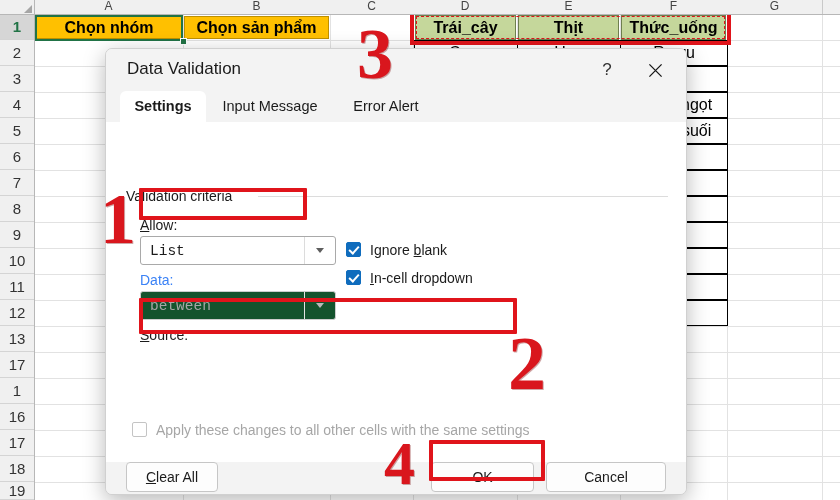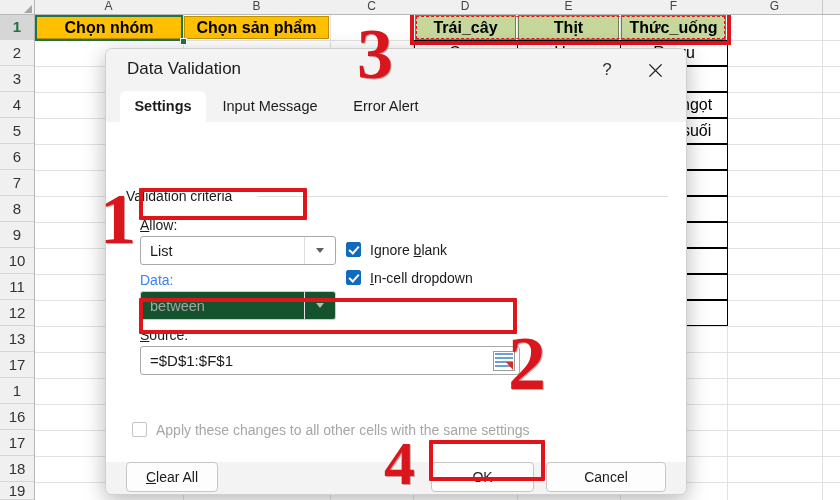--- a/index.html
+++ b/index.html
@@ -66,21 +66,21 @@
 
   .dlg-body{position:absolute;left:0;top:73px;width:580px;height:340px;background:#ffffff;}
 
   .grouplabel{position:absolute;font-size:14px;color:#1b1b1b;background:#fff;padding-right:7px;}
   .hr{position:absolute;height:1px;background:#dcdcdc;}
 
   .flabel{position:absolute;font-size:14px;color:#1b1b1b;white-space:nowrap;}
   .flabel u{text-decoration:underline;}
 
   .combo{position:absolute;box-sizing:border-box;background:#fff;border:1px solid #a9a9a9;
-         border-radius:3px;display:flex;align-items:center;}
+         border-radius:3px;display:flex;align-items:center;font-family:Liberation Mono, monospace;}
   .combo .val{padding-left:9px;font-size:14.5px;color:#1b1b1b;}
   .combo .arrow{position:absolute;right:0;top:0;bottom:0;width:30px;border-left:1px solid #dcdcdc;
          display:flex;align-items:center;justify-content:center;}
   .combo.disabled{background:#14532d;border-color:#cdcdcd;}
   .combo.disabled .val{color:#a6a6a6;}
   .combo.disabled .arrow{border-left-color:#e3e3e3;}
   .chev{width:0;height:0;border-left:4.5px solid transparent;border-right:4.5px solid transparent;
         border-top:5px solid #5e5e5e;}
   .chev.dim{border-top-color:#b9b9b9;}
 
@@ -264,27 +264,20 @@
 
       <div class="flabel" style="left:34px;top:150px;color:#3b82f6;">Data:</div>
       <div class="combo disabled" style="left:34px;top:169px;width:196px;height:29px;">
         <span class="val">between</span>
         <span class="arrow">
             <i class="chev dim"></i>
           </span>
       </div>
 
       <div class="flabel" style="left:34px;top:205px;"><u>S</u>ource:</div>
-      <div class="textbox" style="left:34px;top:224px;width:380px;height:29px;">
-        <span class="val">=$D$1:$F$1</span>
-        <span class="rangeicon">
-          <span class="gsheet"></span>
-            <span class="arrowred"></span>
-        </span>
-      </div>
 
       <div class="cbrow" style="left:240px;top:120px;">
         <span class="cb on"></span>
         <span class="cbtext">Ignore <u>b</u>lank</span>
       </div>
       <div class="cbrow" style="left:240px;top:148px;">
         <span class="cb on"></span>
         <span class="cbtext"><u>I</u>n-cell dropdown</span>
       </div>
 

